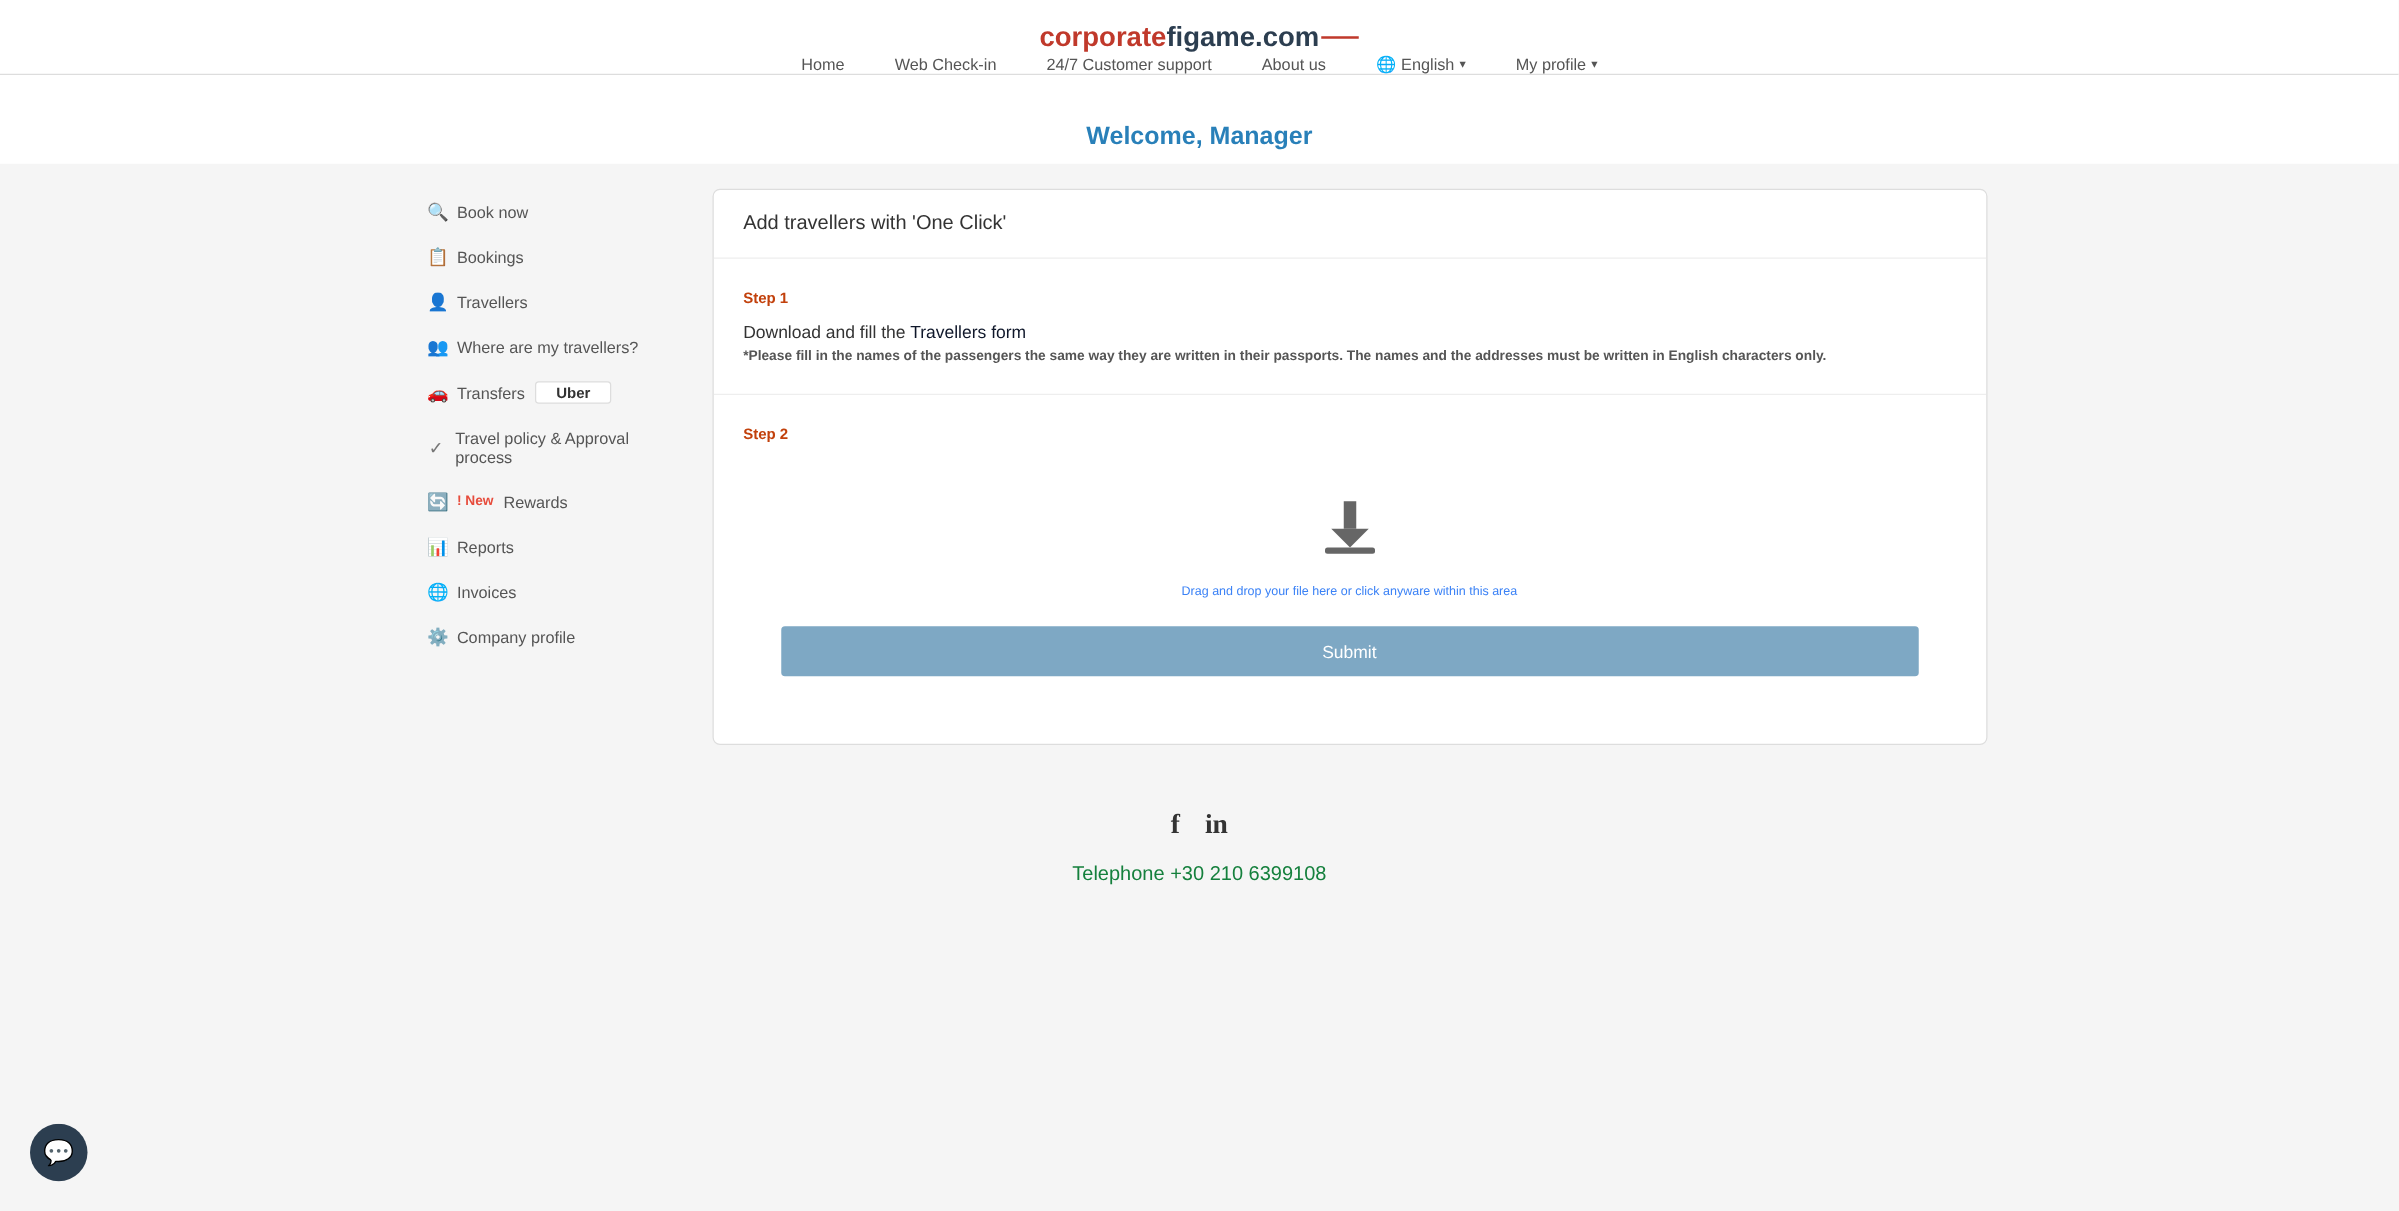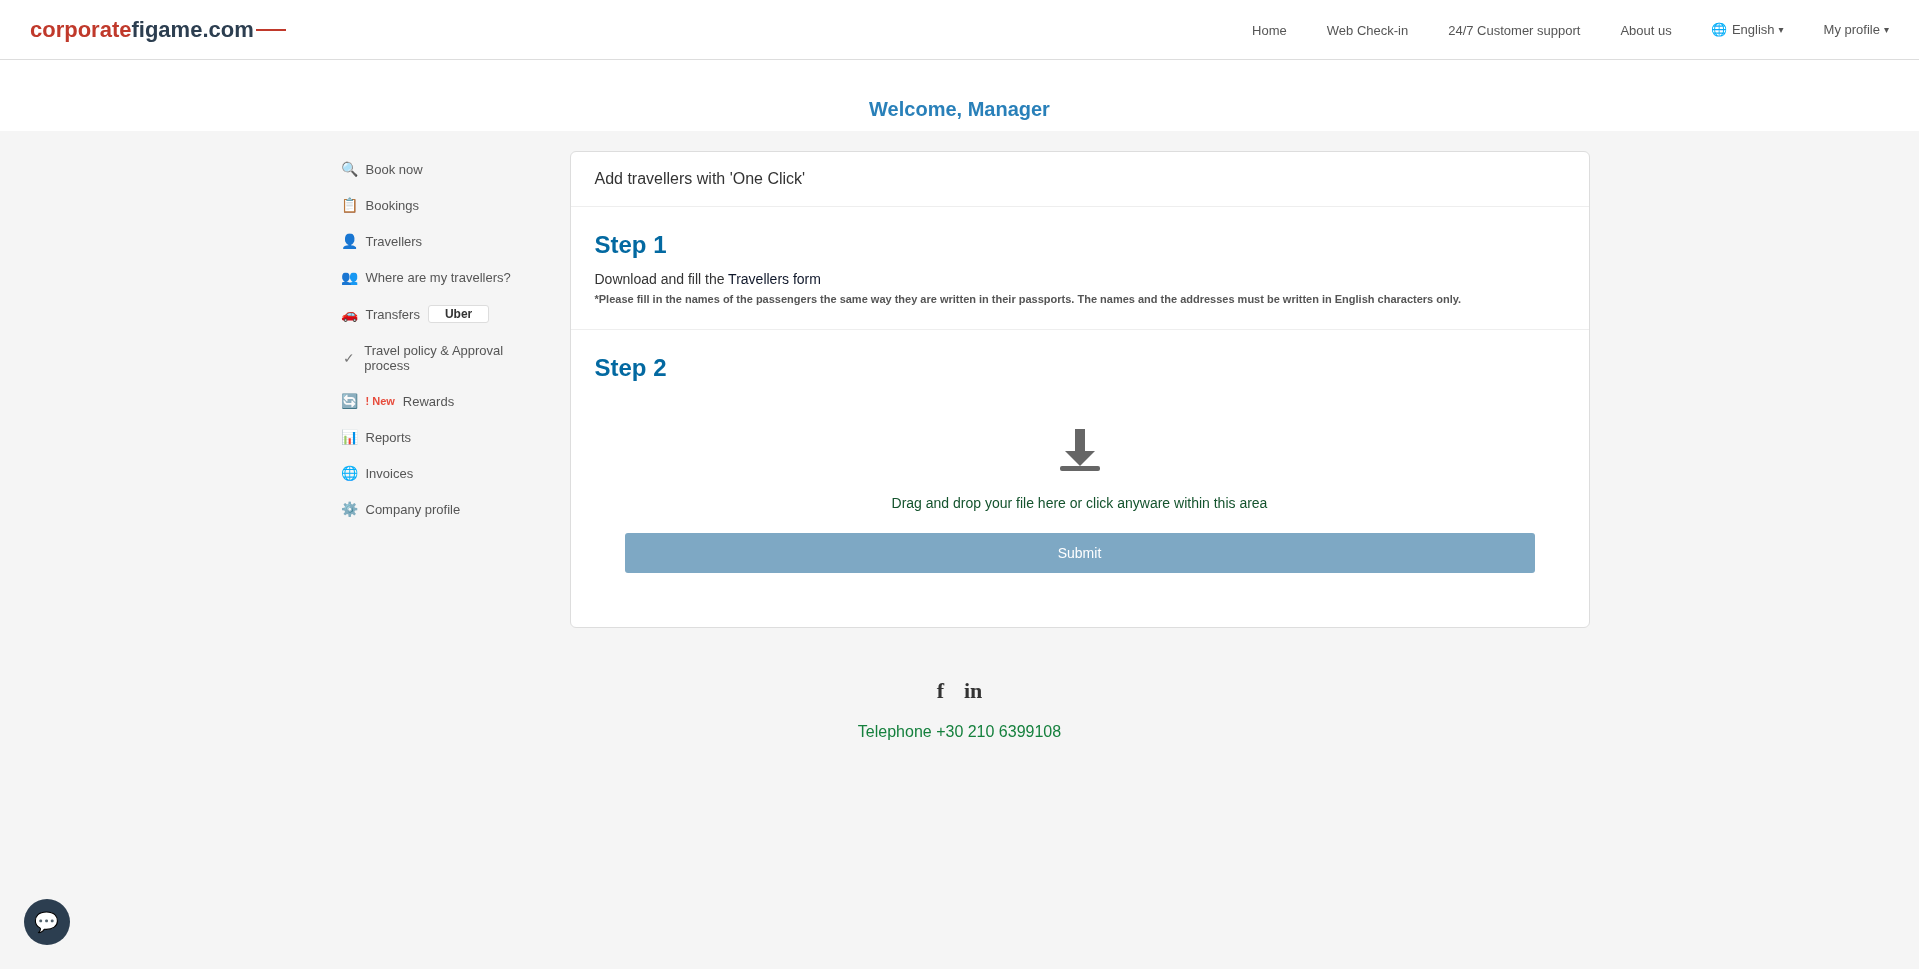--- a/index.html
+++ b/index.html
@@ -4,24 +4,25 @@
   <style>
     * { box-sizing: border-box; margin: 0; padding: 0; }
     body { font-family: Arial, sans-serif; background: #f5f5f5; color: #333; font-size: 14px; }
 
     
     .navbar {
       background: #fff;
       border-bottom: 1px solid #ddd;
       display: flex;
       align-items: center;
-      justify-content: space-between;
+      justify-content: flex-end;
       padding: 0 30px;
       height: 60px;
       position: relative;
+      flex-direction: column;
     }
     .navbar-brand {
       display: flex;
       align-items: center;
     }
     .logo-text {
       font-size: 22px;
       font-weight: bold;
     }
     .logo-corporate { color: #c0392b; }
@@ -121,22 +122,22 @@
       font-size: 16px;
       color: #333;
     }
 
     
     .step-section {
       padding: 24px;
       border-bottom: 1px solid #eee;
     }
     .step-title {
-      color: #0369a1;
-      font-size: 24px;
+      color: #c2410c;
+      font-size: 12px;
       font-weight: bold;
       margin-bottom: 12px;
     }
     .step-desc {
       color: #333;
       margin-bottom: 6px;
     }
     .step-desc a {
       color: #2980b9;
       text-decoration: none;
@@ -157,22 +158,22 @@
       align-items: center;
       justify-content: center;
       padding: 30px;
       gap: 12px;
     }
     .download-icon {
       font-size: 40px;
       color: #666;
     }
     .drop-text {
-      color: #14532d;
-      font-size: 14px;
+      color: #3b82f6;
+      font-size: 10px;
     }
     .submit-btn {
       width: 100%;
       background: #7ea8c4;
       color: #fff;
       border: none;
       padding: 12px;
       font-size: 14px;
       cursor: pointer;
       border-radius: 3px;

